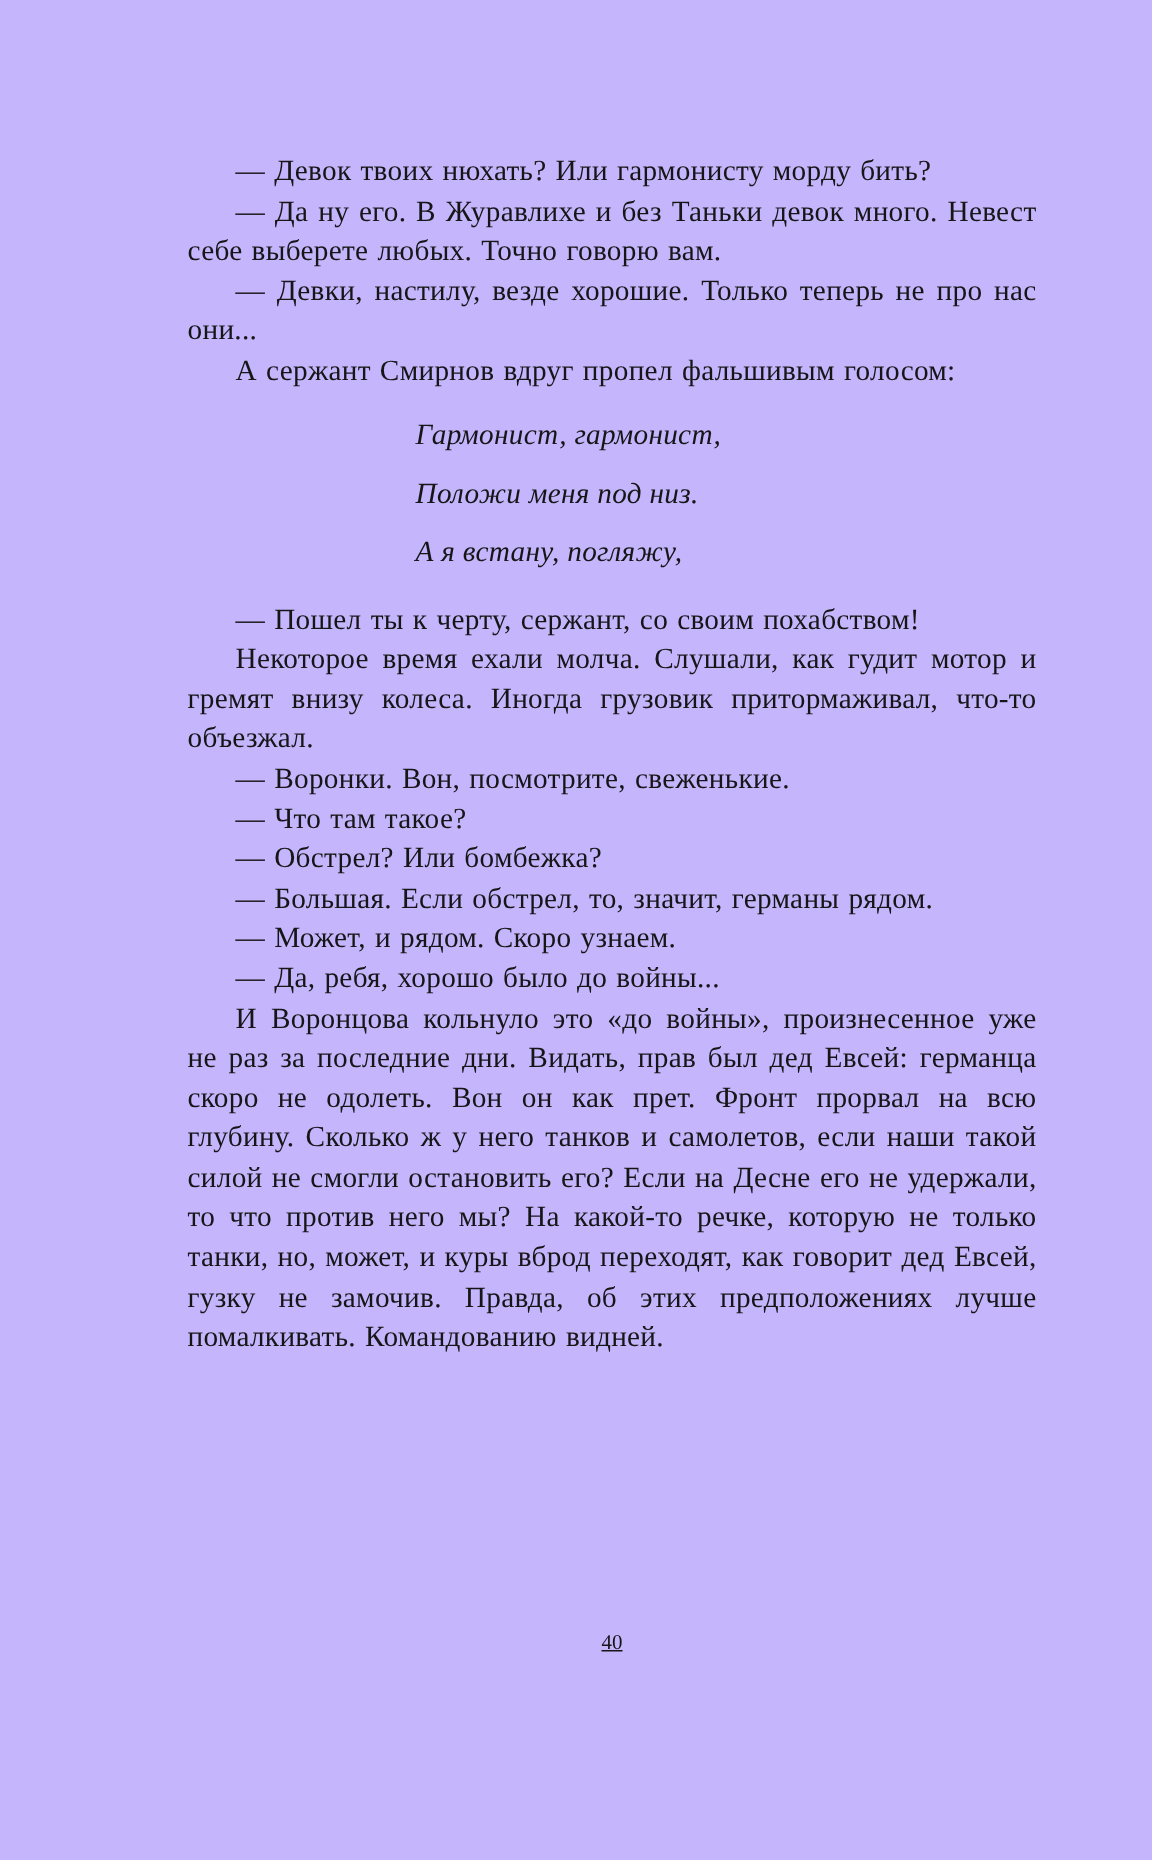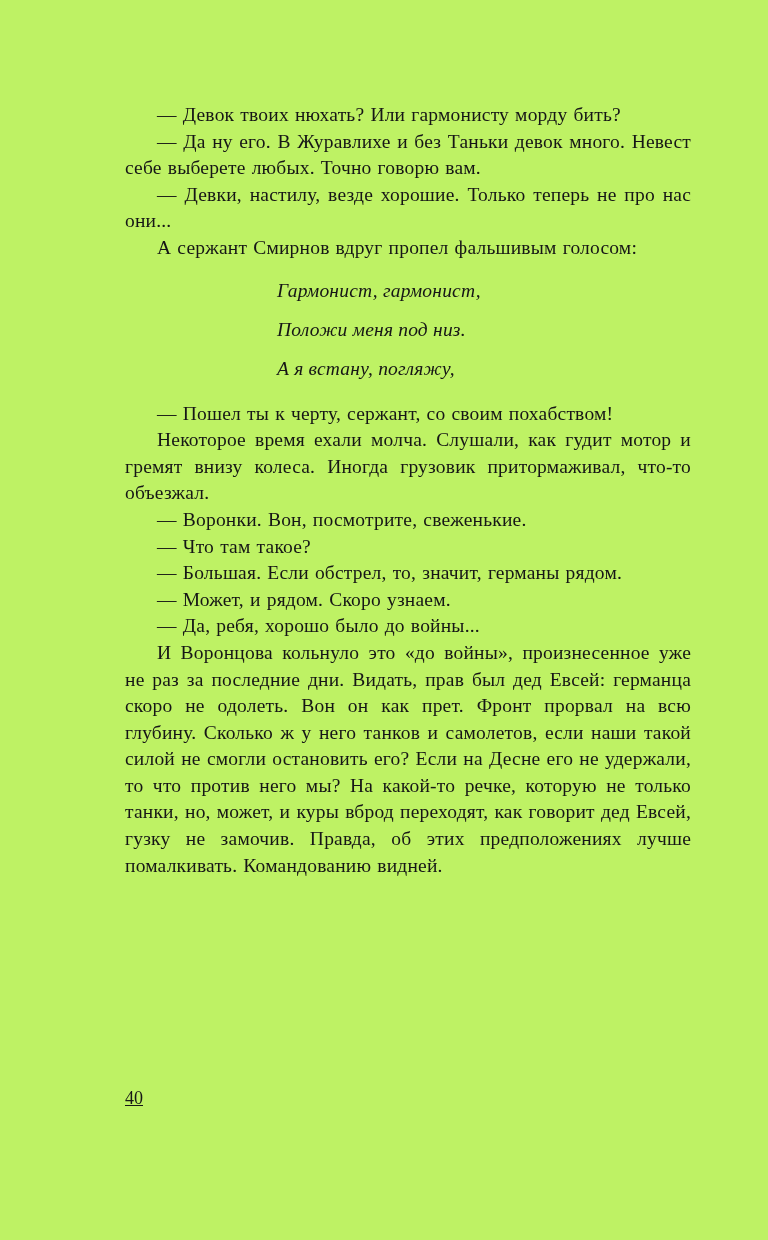--- a/index.html
+++ b/index.html
@@ -11,21 +11,21 @@
     width: 768px;
     height: 1240px;
     font-family: "Liberation Serif", "DejaVu Serif", serif;
     color: #161616;
     overflow: hidden;
   }
   .page {
     position: relative;
     width: 768px;
     height: 1240px;
-    background: #bef264;
+    background: #c4b5fd;
   }
   .text-block {
     position: absolute;
     left: 125px;
     top: 102px;
     width: 566px;
     font-size: 19.5px;
     line-height: 26.6px;
     text-align: justify;
     letter-spacing: 0.2px;
@@ -44,22 +44,22 @@
   .verse-line {
     line-height: 27px;
     text-indent: 0;
     margin-top: 12px;
   }
   .page-number {
     position: absolute;
     left: 125px;
     top: 1088px;
     width: 566px;
-    text-align: left;
-    font-size: 18px;
+    text-align: center;
+    font-size: 14px;
     color: #161616;
     text-decoration: underline;
   }
 </style>
 </head>
 <body>
 
 <div class="page">
   <div class="text-block">
       <p class="para dialog">— Девок твоих нюхать? Или гармонисту морду бить?</p>
@@ -68,19 +68,20 @@
       <p class="para normal">А сержант Смирнов вдруг пропел фальшивым голосом:</p>
       <div class="verse">
         <div class="verse-line">Гармонист, гармонист,</div>
         <div class="verse-line">Положи меня под низ.</div>
         <div class="verse-line">А я встану, погляжу,</div>
       </div>
       <p class="para dialog">— Пошел ты к черту, сержант, со своим похабством!</p>
       <p class="para normal">Некоторое время ехали молча. Слушали, как гудит мотор и гремят внизу колеса. Иногда грузовик притормаживал, что-то объезжал.</p>
       <p class="para dialog">— Воронки. Вон, посмотрите, свеженькие.</p>
       <p class="para dialog">— Что там такое?</p>
+      <p class="para dialog">— Обстрел? Или бомбежка?</p>
       <p class="para dialog">— Большая. Если обстрел, то, значит, германы рядом.</p>
       <p class="para dialog">— Может, и рядом. Скоро узнаем.</p>
       <p class="para dialog">— Да, ребя, хорошо было до войны...</p>
       <p class="para normal">И Воронцова кольнуло это «до войны», произнесенное уже не раз за последние дни. Видать, прав был дед Евсей: германца скоро не одолеть. Вон он как прет. Фронт прорвал на всю глубину. Сколько ж у него танков и самолетов, если наши такой силой не смогли остановить его? Если на Десне его не удержали, то что против него мы? На какой-то речке, которую не только танки, но, может, и куры вброд переходят, как говорит дед Евсей, гузку не замочив. Правда, об этих предположениях лучше помалкивать. Командованию видней.</p>
     </div>
   <div class="page-number">40</div>
 </div>
 
 </body></html>

